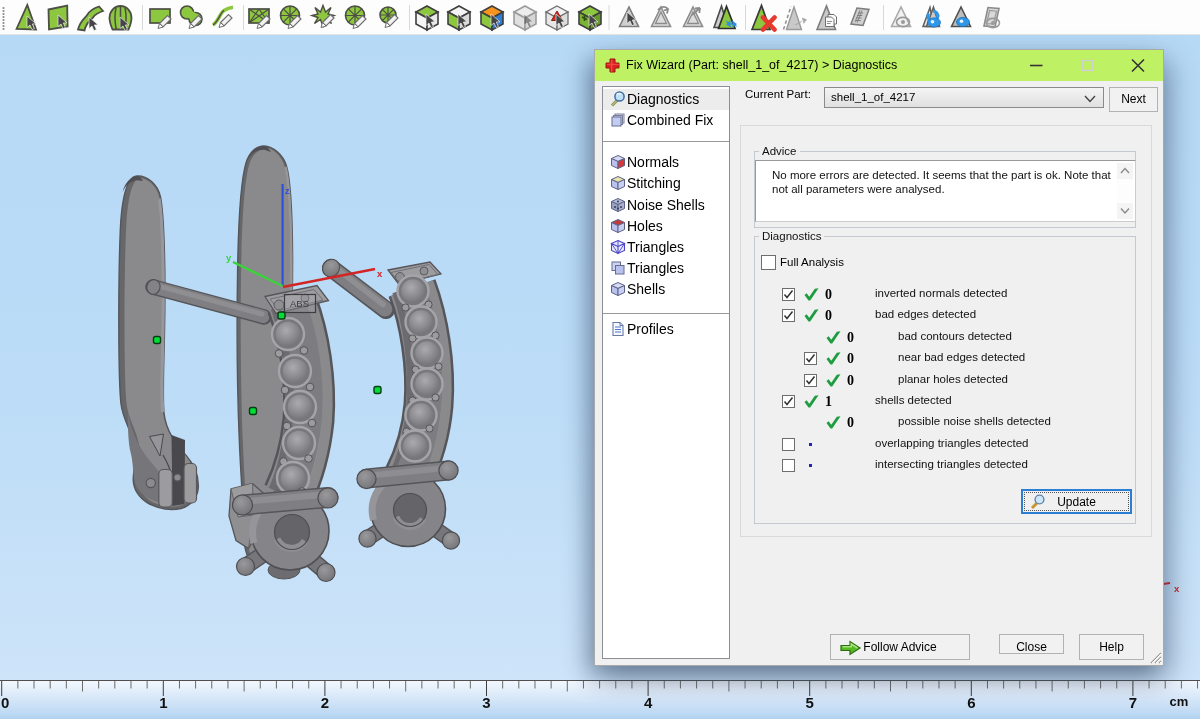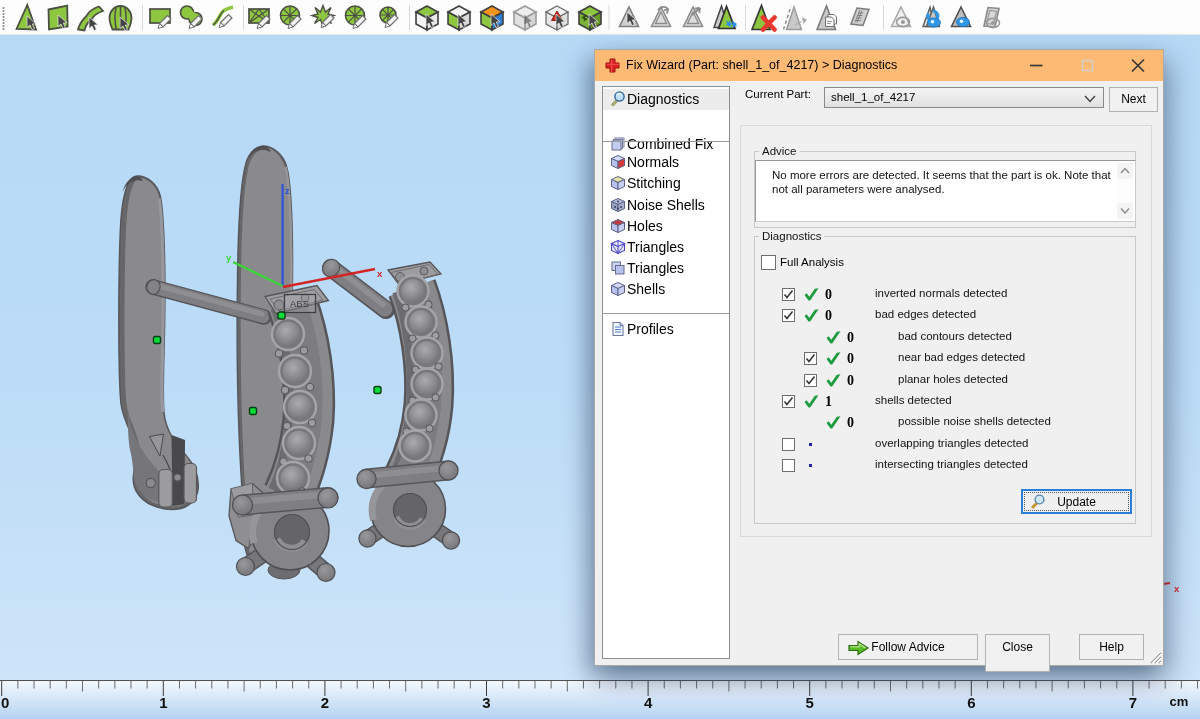--- a/index.html
+++ b/index.html
@@ -9,21 +9,21 @@
 #toolbar { position:absolute; left:0; top:0; width:1200px; height:35px; background:#fdfdfd; border-bottom:1px solid #e4e4e4; }
 #viewport { position:absolute; left:0; top:35px; width:1200px; height:645px;
   background:linear-gradient(180deg,#b6d9f6 0%,#bcdcf7 55%,#cde4f9 100%); }
 #ruler { position:absolute; left:0; top:680px; width:1200px; height:39px;
   background:linear-gradient(180deg,#f2f7fd 0%,#ddebfa 35%,#bed9f4 85%,#b0d1ee 100%);
   border-top:1px solid #4f4f4f; }
 .rnum { position:absolute; top:13px; font-size:15px; font-weight:600; color:#111; transform:translateX(-50%); }
 #dialog { position:absolute; left:595px; top:50px; width:568px; height:615px; background:#f0f0f0;
   box-shadow:0 0 0 1px #a9a9a9, -8px 10px 22px rgba(45,65,95,.45), 8px 12px 26px rgba(45,65,95,.40);
   font-size:13px; color:#000; }
-#titlebar { position:absolute; left:0; top:0; width:100%; height:31px; background:#fdba74; }
+#titlebar { position:absolute; left:0; top:0; width:100%; height:31px; background:#bef264; }
 #titletext { position:absolute; left:31px; top:0; height:31px; line-height:31px; font-size:12.5px; color:#000; }
 .sideitem { position:absolute; left:0; width:100%; height:21px; }
 .sideitem .lbl { position:absolute; left:24px; top:2px; font-size:14px; }
 .sideitem svg { position:absolute; left:7px; top:2px; }
 #sidebar { position:absolute; left:7px; top:36px; width:128px; height:573px; background:#fff;
   border:1px solid #8b8f94; }
 .gbox { position:absolute; border:1px solid #c3c9cf; }
 .glabel { position:absolute; top:-7px; left:4px; background:#f0f0f0; padding:0 3px; font-size:11.5px; color:#111; }
 .btn { position:absolute; background:#f1f1f1; border:1px solid #b2b2b2; text-align:center; font-size:12px; color:#000; }
 .cb { position:absolute; width:13px; height:13px; background:#fff; border:1px solid #6e6e6e; }
@@ -478,21 +478,21 @@
       <div id="sidebar">
         <div class="sideitem" style="top:2px;background:#ececec;">
           <svg width="16" height="16" viewBox="0 0 16 16">
             <line x1="2" y1="14.5" x2="8" y2="8.5" stroke="#8a8a50" stroke-width="3"></line>
             <line x1="2" y1="14.5" x2="8" y2="8.5" stroke="#b9b97e" stroke-width="1.4"></line>
             <circle cx="9.5" cy="5.5" r="4.6" fill="#bfe0f7" stroke="#3d6f9e" stroke-width="1.5"></circle>
             <path d="M6.8,3.6 a3.4,3.4 0 0 1 4.2,-0.4" stroke="#eaf6ff" stroke-width="1.5" fill="none"></path>
           </svg>
           <div class="lbl">Diagnostics</div>
         </div>
-        <div class="sideitem" style="top:23px;margin-top:24px;">
+        <div class="sideitem" style="top:23px;">
           <svg width="16" height="16" viewBox="0 0 16 16">
             <rect x="5" y="2" width="9" height="9" fill="#dfe4f7" stroke="#7a7f9e" stroke-width="1"></rect>
             <rect x="3.5" y="3.5" width="9" height="9" fill="#ccd4f0" stroke="#7a7f9e" stroke-width="1"></rect>
             <rect x="2" y="5" width="9" height="9" fill="#c3cdf2" stroke="#666c91" stroke-width="1"></rect>
           </svg>
           <div class="lbl">Combined Fix</div>
         </div>
         <div style="position:absolute;left:0;top:53.5px;width:126px;height:1px;background:#9a9a9a"></div>
         <div class="sideitem" style="top:65px;">
           <svg width="16" height="16" viewBox="0 0 16 16">
@@ -652,26 +652,26 @@
         <path d="M1.5,5.5 L4,8.5 L9.5,1.5" fill="none" stroke="#333" stroke-width="1.5"></path>
       </svg>
       <div style="position:absolute;left:426px;top:439px;width:111px;height:25px;background:#f0f0f0;border:2px solid #2a7fd4;">
 <div style="position:absolute;left:1px;top:1px;right:1px;bottom:1px;border:1px dotted #555"></div>
 <svg width="16" height="16" viewBox="0 0 16 16" style="position:absolute;left:7px;top:3px">
           <line x1="2" y1="14" x2="7.5" y2="8.5" stroke="#c89530" stroke-width="3"></line>
           <circle cx="9.5" cy="5.5" r="4.4" fill="#cfe6f8" stroke="#5b87ac" stroke-width="1.4"></circle>
         </svg>
 <div style="position:absolute;left:0;width:100%;top:4px;text-align:center;font-size:12px">Update</div>
 </div>
-      <div class="btn" style="left:243px;top:584px;width:140px;height:26px;line-height:24px">Follow Advice
+      <div class="btn" style="left:235px;top:584px;width:140px;height:26px;line-height:24px">Follow Advice
 <svg width="22" height="16" viewBox="0 0 22 16" style="position:absolute;left:9px;top:5px">
           <path d="M1,5.5 h9 V1.5 L20,8 L10,14.5 V10.5 h-9 Z" fill="#55bb22" stroke="#2d6b10" stroke-width="1.2"></path>
           <path d="M2.5,6.8 h8.8 V4 L17.5,8" fill="none" stroke="#a8e080" stroke-width="1.5"></path>
         </svg>
 </div>
-      <div class="btn" style="left:390px;top:584px;width:65px;height:38px;line-height:24px">Close</div>
+      <div class="btn" style="left:404px;top:584px;width:65px;height:20px;line-height:24px">Close</div>
       <div class="btn" style="left:484px;top:584px;width:65px;height:26px;line-height:24px">Help</div>
       <svg width="14" height="14" style="position:absolute;right:1px;bottom:1px">
 <path d="M13,3 L3,13 M13,7 L7,13 M13,11 L11,13" stroke="#9a9a9a" stroke-width="1.3"></path>
 <path d="M13,4 L4,13 M13,8 L8,13 M13,12 L12,13" stroke="#fff" stroke-width="1"></path>
 </svg>
   </div>
 </div>
 
 </body></html>

